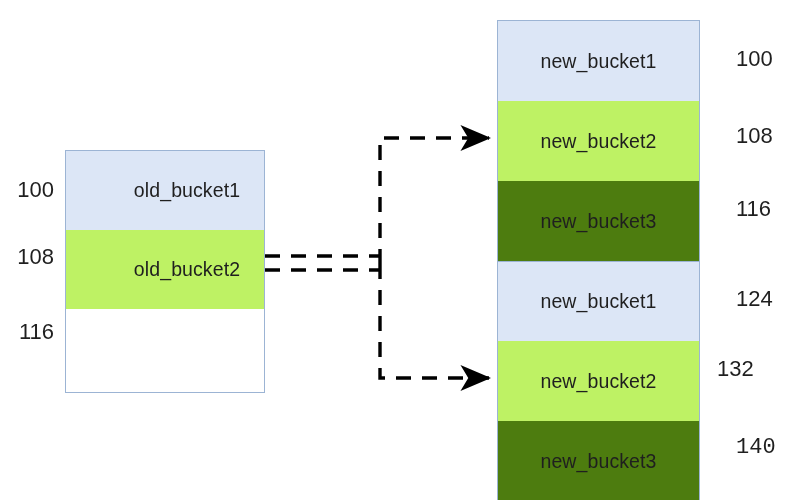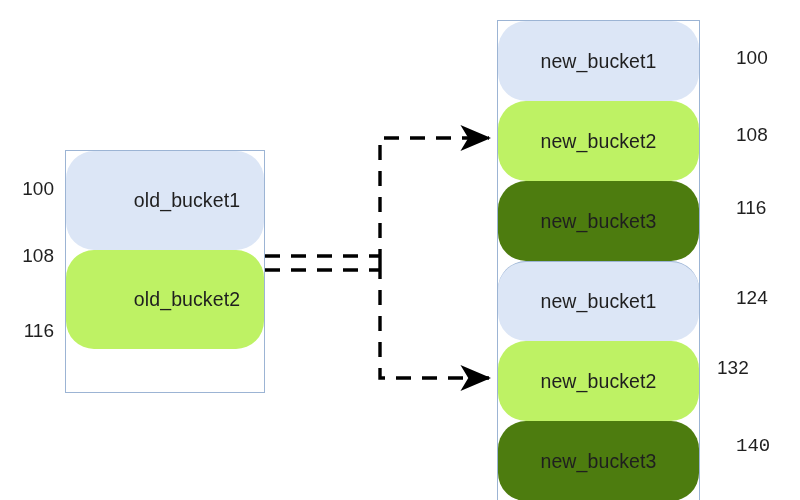--- a/index.html
+++ b/index.html
@@ -44,44 +44,43 @@
 
   .bucket-row {
     box-sizing: border-box;
     width: 100%;
     display: flex;
     align-items: center;
     justify-content: center;
     color: #1f1f1f;
     letter-spacing: 0.1px;
     white-space: nowrap;
-    border-radius: 28px;
   }
   #old-bucket-table .bucket-row {
-    height: 99px;
+    height: 79px;
     font-size: 19.5px;
     padding-left: 44px;
   }
   #new-bucket-table .bucket-row {
     height: 80px;
     font-size: 19.5px;
   }
 
   .row-blue   { background: #dce6f6; }
   .row-orange { background: #bef264; }
   .row-green  { background: #4d7c0f; }
 
   .group-divider {
     border-top: 1.8px solid #9cb4d4;
   }
 
   
   .addr-label {
     position: absolute;
-    font-size: 19px;
+    font-size: 22px;
     color: #1f1f1f;
     white-space: nowrap;
     line-height: 1;
   }
   .addr-left  { text-align: right; width: 52px; }
   .addr-right { text-align: left;  width: 60px; }
 
   
   #connectors {
     position: absolute;

